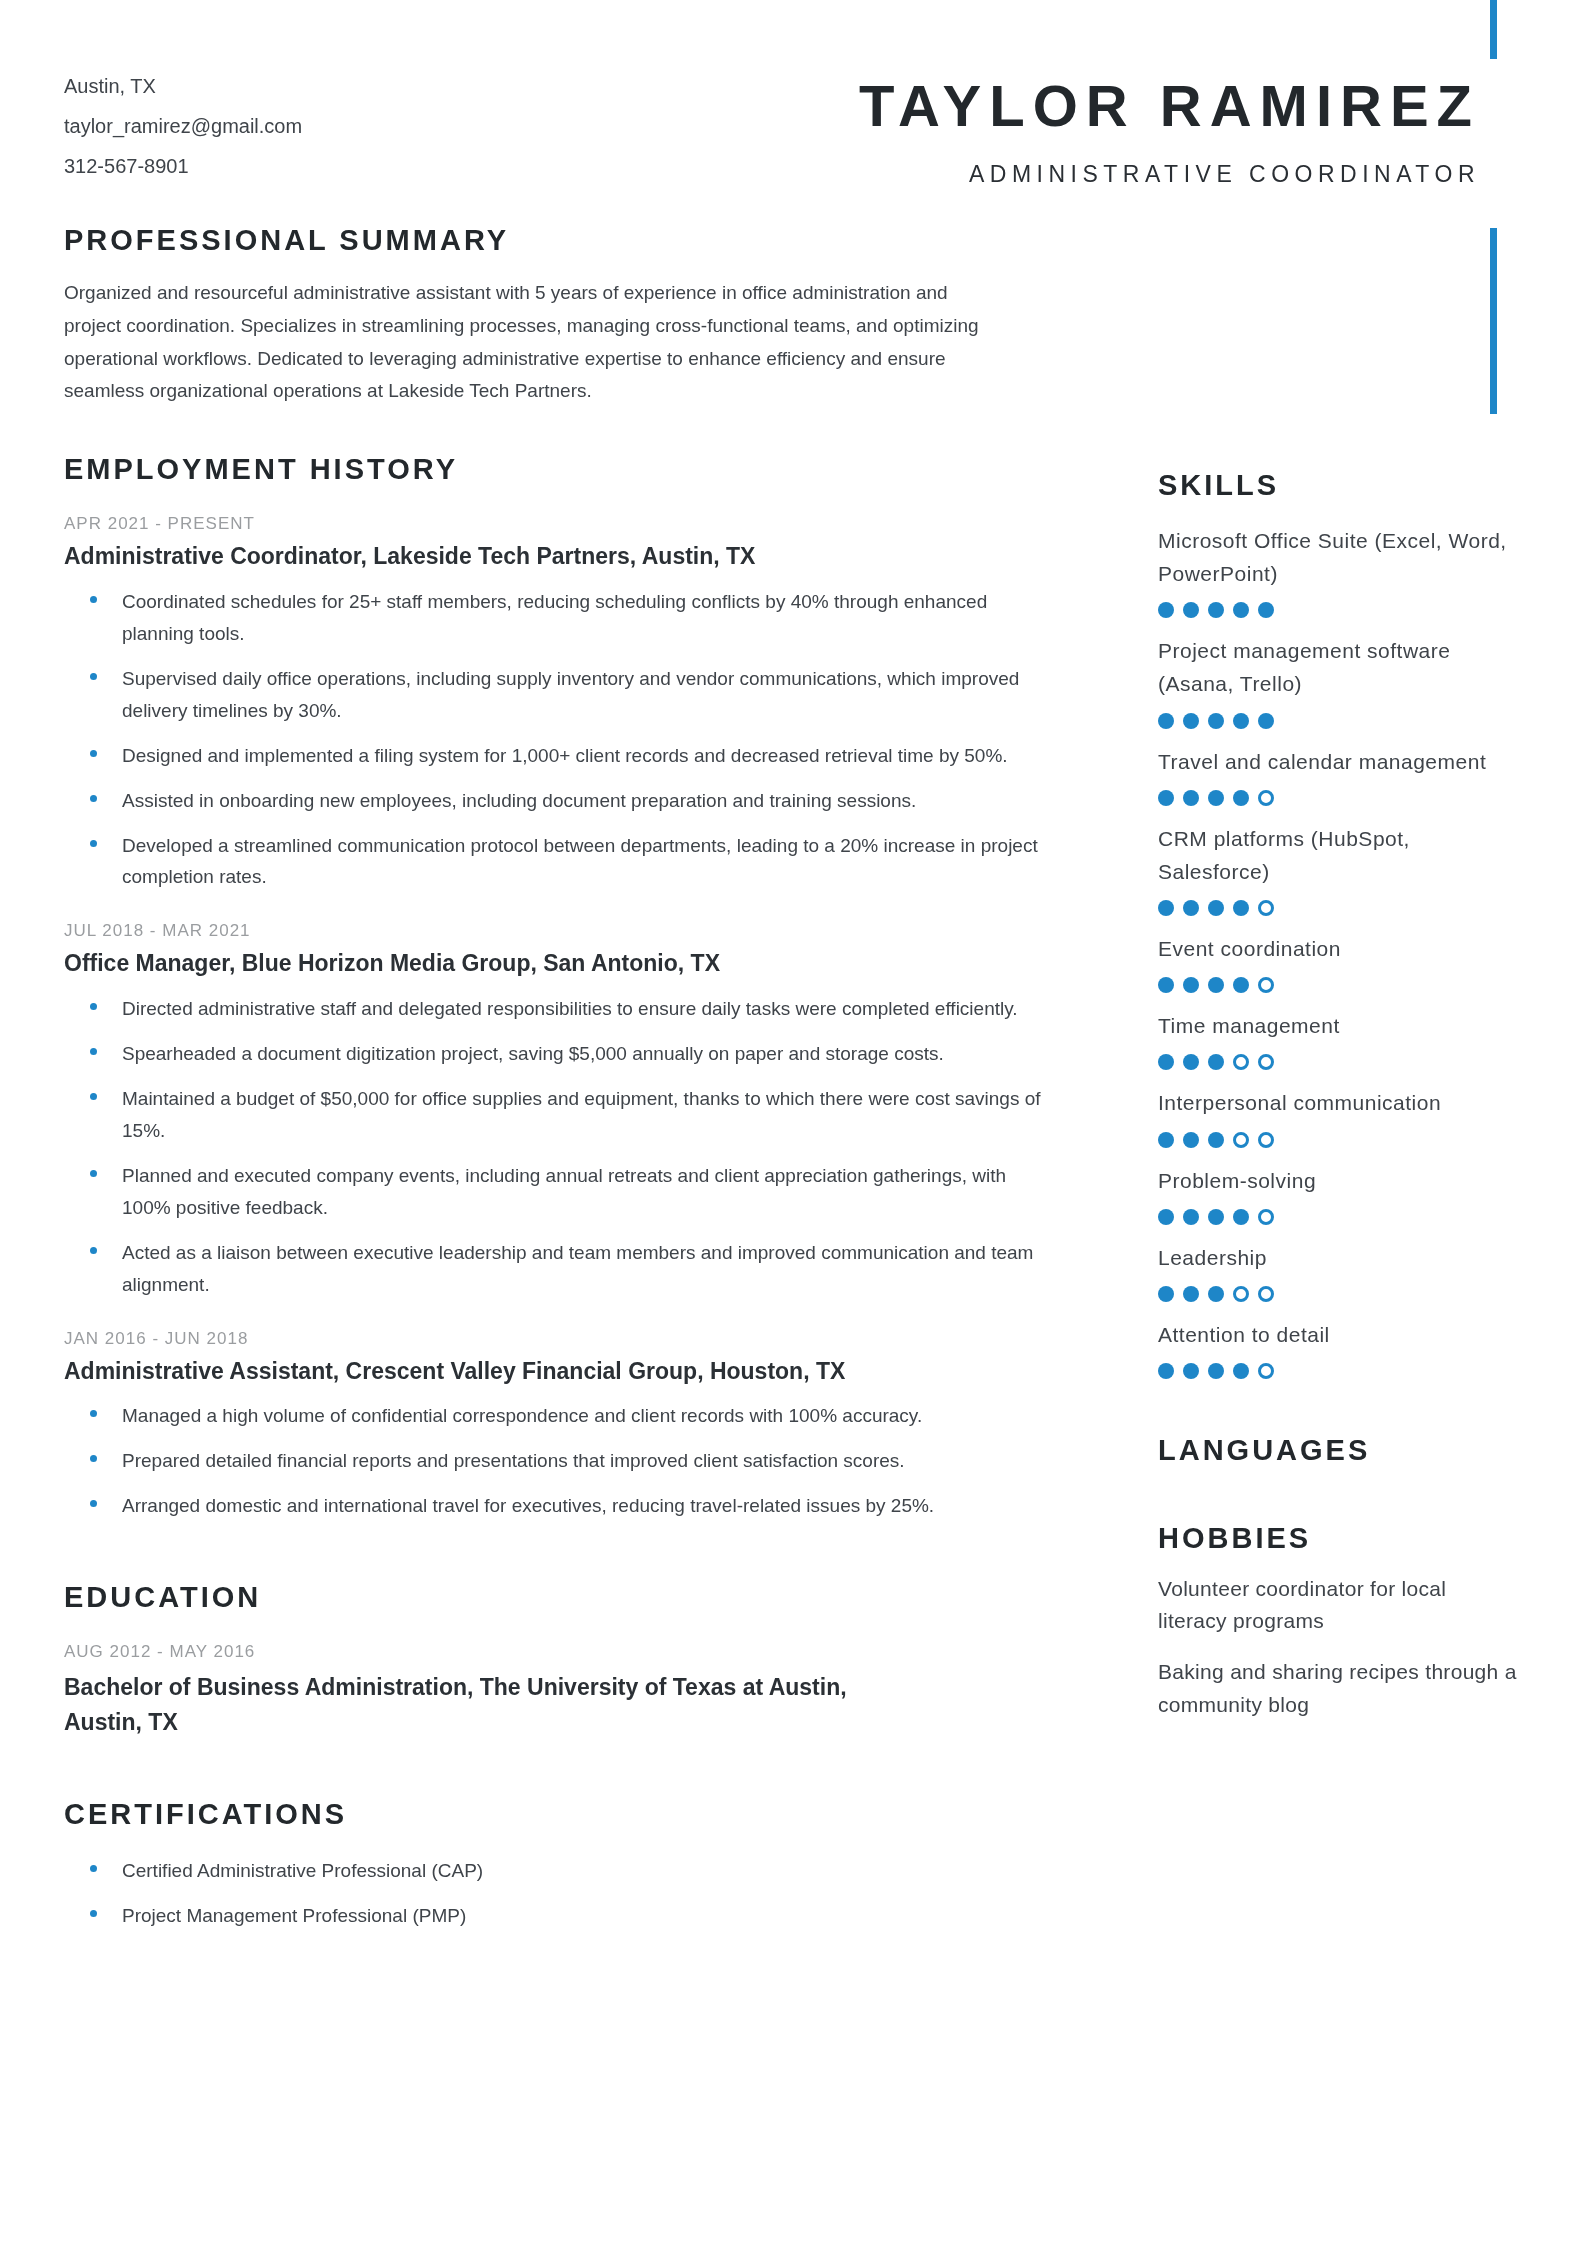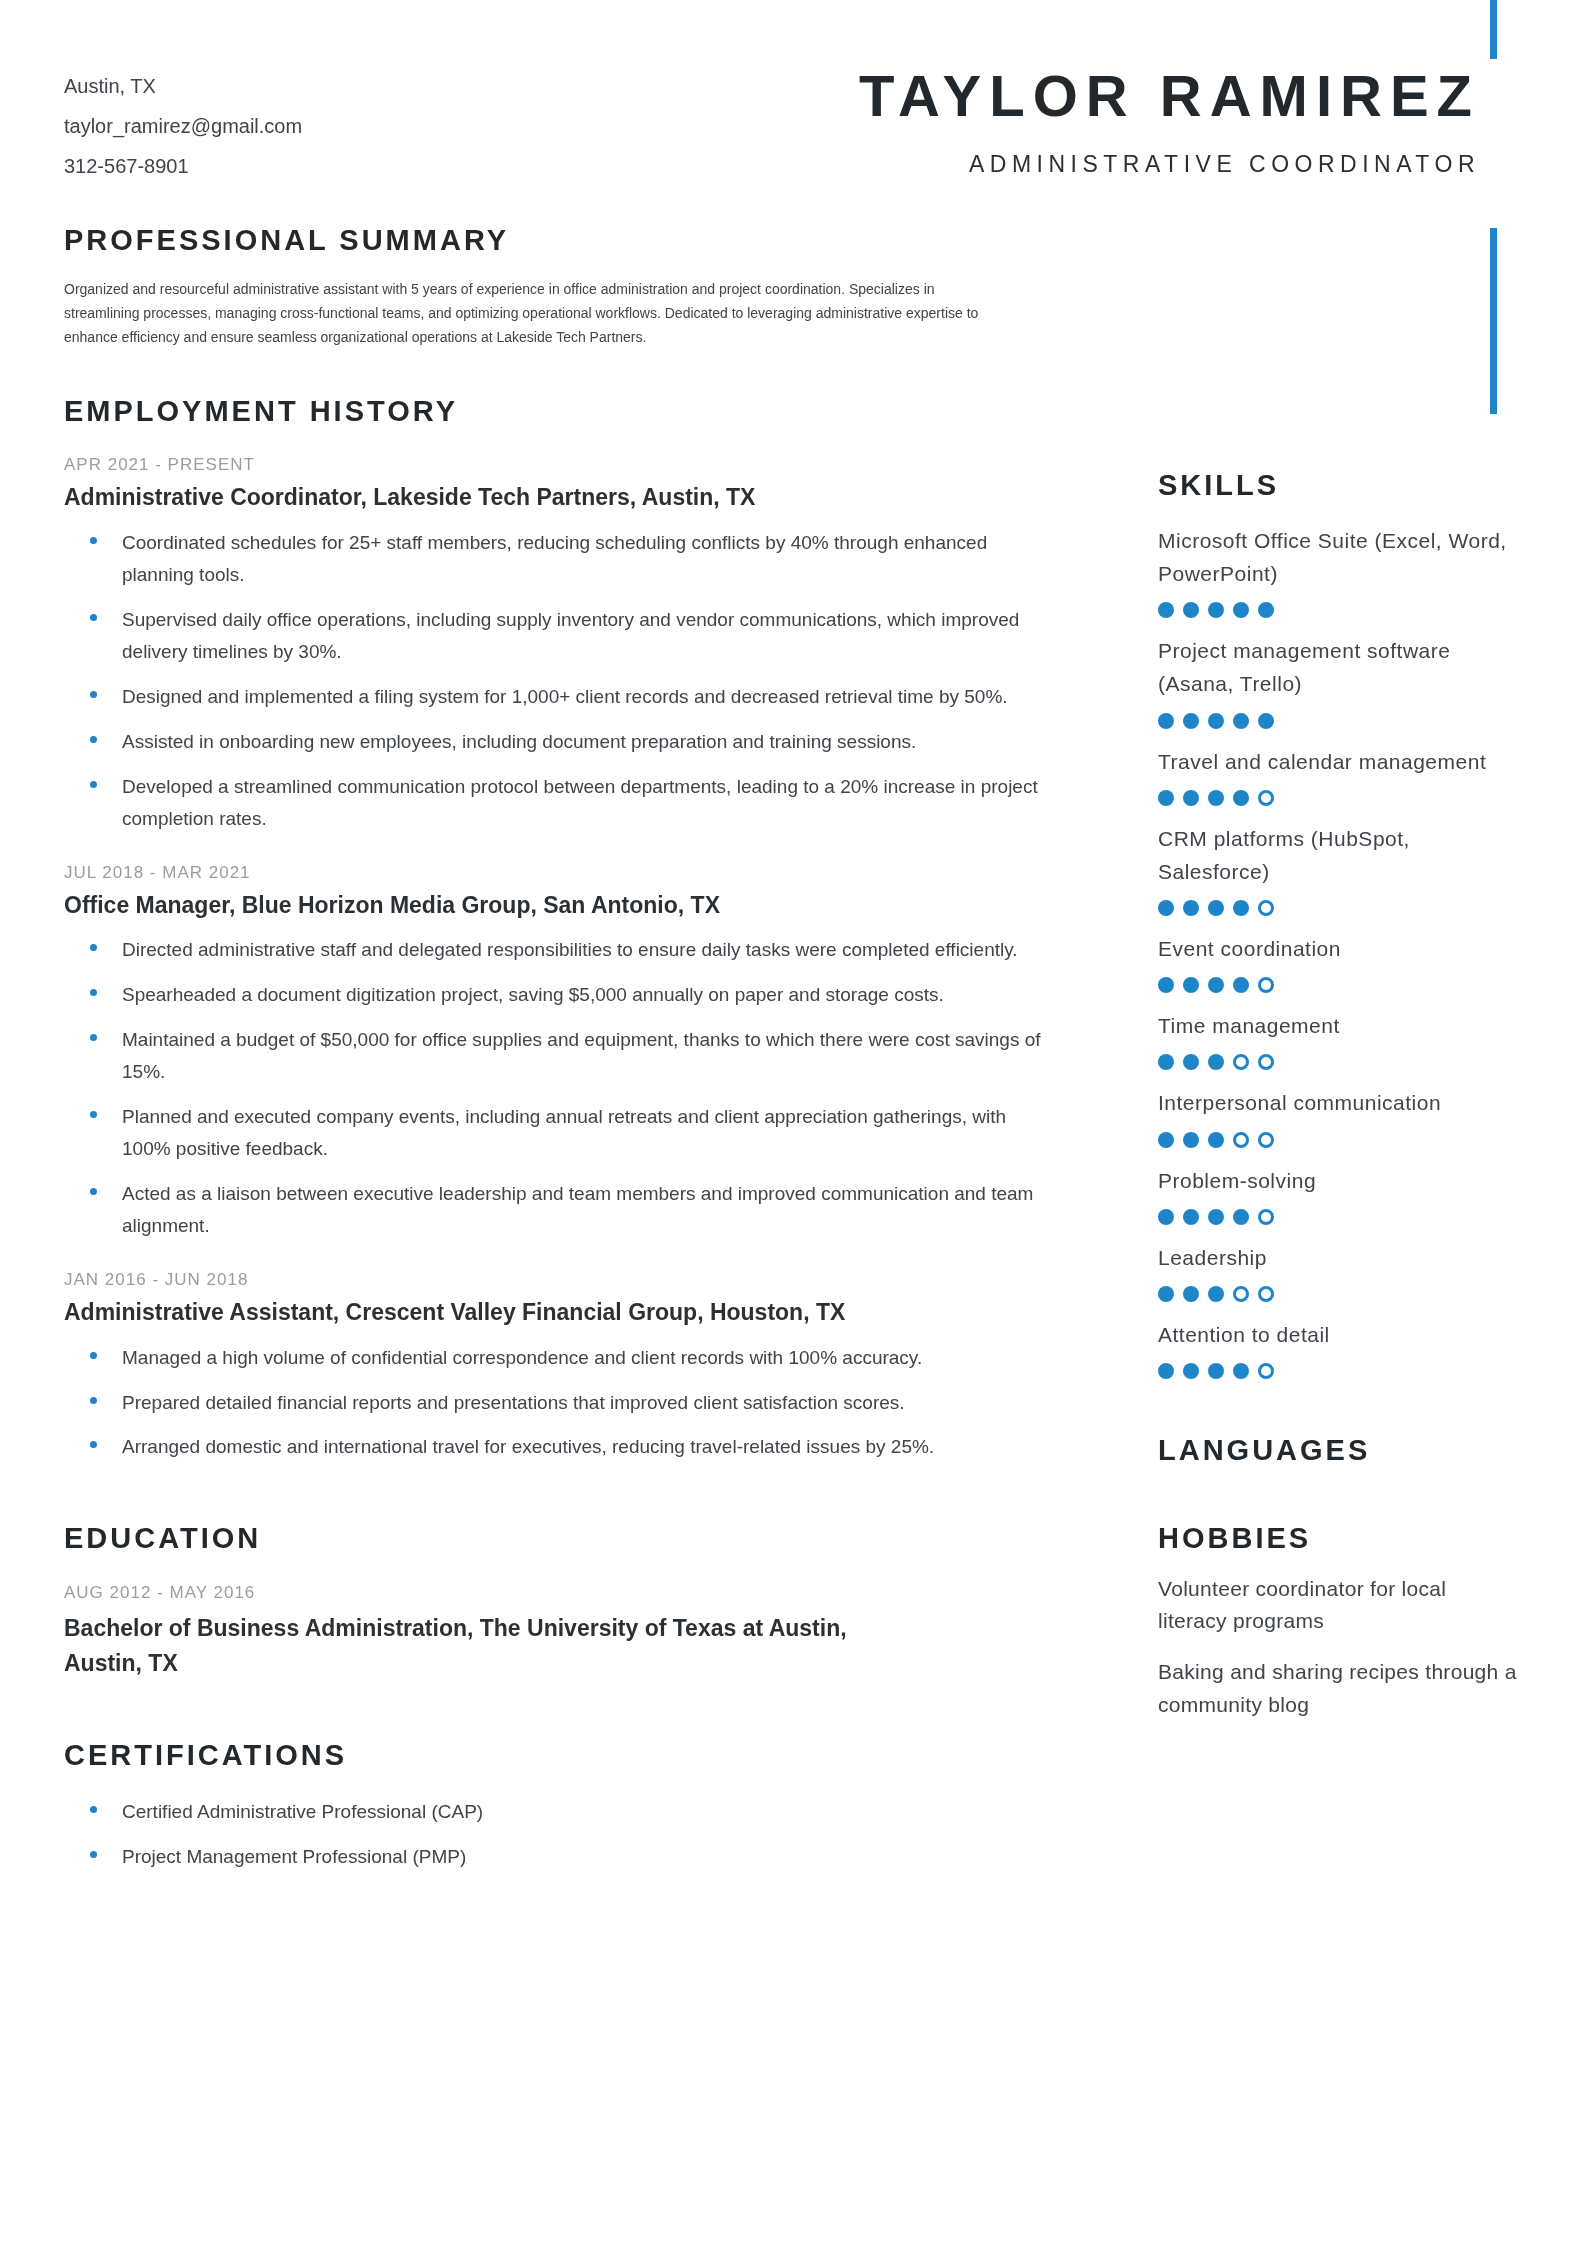--- a/index.html
+++ b/index.html
@@ -13,31 +13,31 @@
     overflow:hidden;
   }
   
   .accent-bar{position:absolute;right:91px;width:7px;background:var(--accent);}
   .accent-top{top:0;height:59px;}
   .accent-mid{top:228px;height:186px;}
 
   
   .header{position:absolute;top:66px;left:64px;right:108px;display:flex;justify-content:space-between;align-items:flex-start;}
   .contact div{font-size:20px;line-height:40px;color:#3f444a;}
-  .name-block{text-align:right;}
+  .name-block{text-align:right;margin-top:10px;}
   .name{margin:0;font-size:58px;font-weight:bold;letter-spacing:8px;color:#23282c;line-height:1.05;white-space:nowrap;}
   .job-headline{margin-top:24px;font-size:23px;letter-spacing:5.5px;color:#2a2f34;white-space:nowrap;}
 
   
   .content{position:absolute;top:225px;left:64px;right:98px;display:flex;}
   .col-left{width:980px;flex:none;}
   .col-right{width:364px;flex:none;margin-left:114px;padding-top:245px;}
 
   h2.section-heading{margin:0;font-size:29px;font-weight:bold;letter-spacing:3px;color:#23282c;line-height:1.1;}
-  .summary-text{margin:20px 0 0;font-size:14px;line-height:1.73;max-width:935px;}
+  .summary-text{margin:20px 0 0;font-size:19px;line-height:1.73;max-width:935px;}
 
   .section{margin-top:60px;}
   .section-employment{margin-top:46px;}
 
   .job{margin-top:28px;}
   .job-dates,.edu-dates{font-size:17px;letter-spacing:1px;color:#9a9da0;margin-bottom:8px;}
   .job-title{margin:0 0 14px;font-size:23px;font-weight:bold;color:#2b3035;line-height:1.3;}
   ul.bullets{list-style:none;margin:0;padding:0;}
   ul.bullets li{position:relative;padding-left:58px;margin-bottom:13px;font-size:19px;line-height:1.68;max-width:920px;}
   .bullet-icon{position:absolute;left:26px;top:10px;width:7px;height:7px;border-radius:50%;background:var(--accent);}

